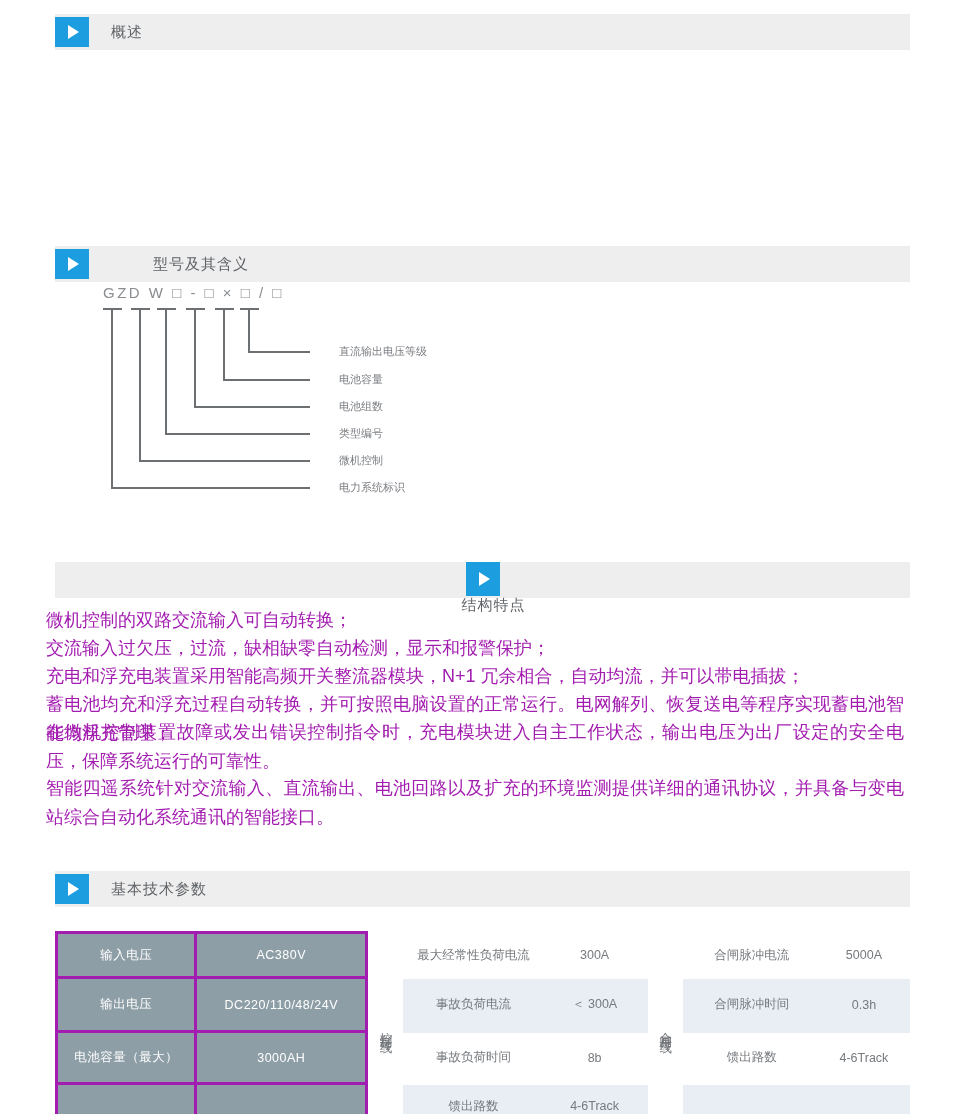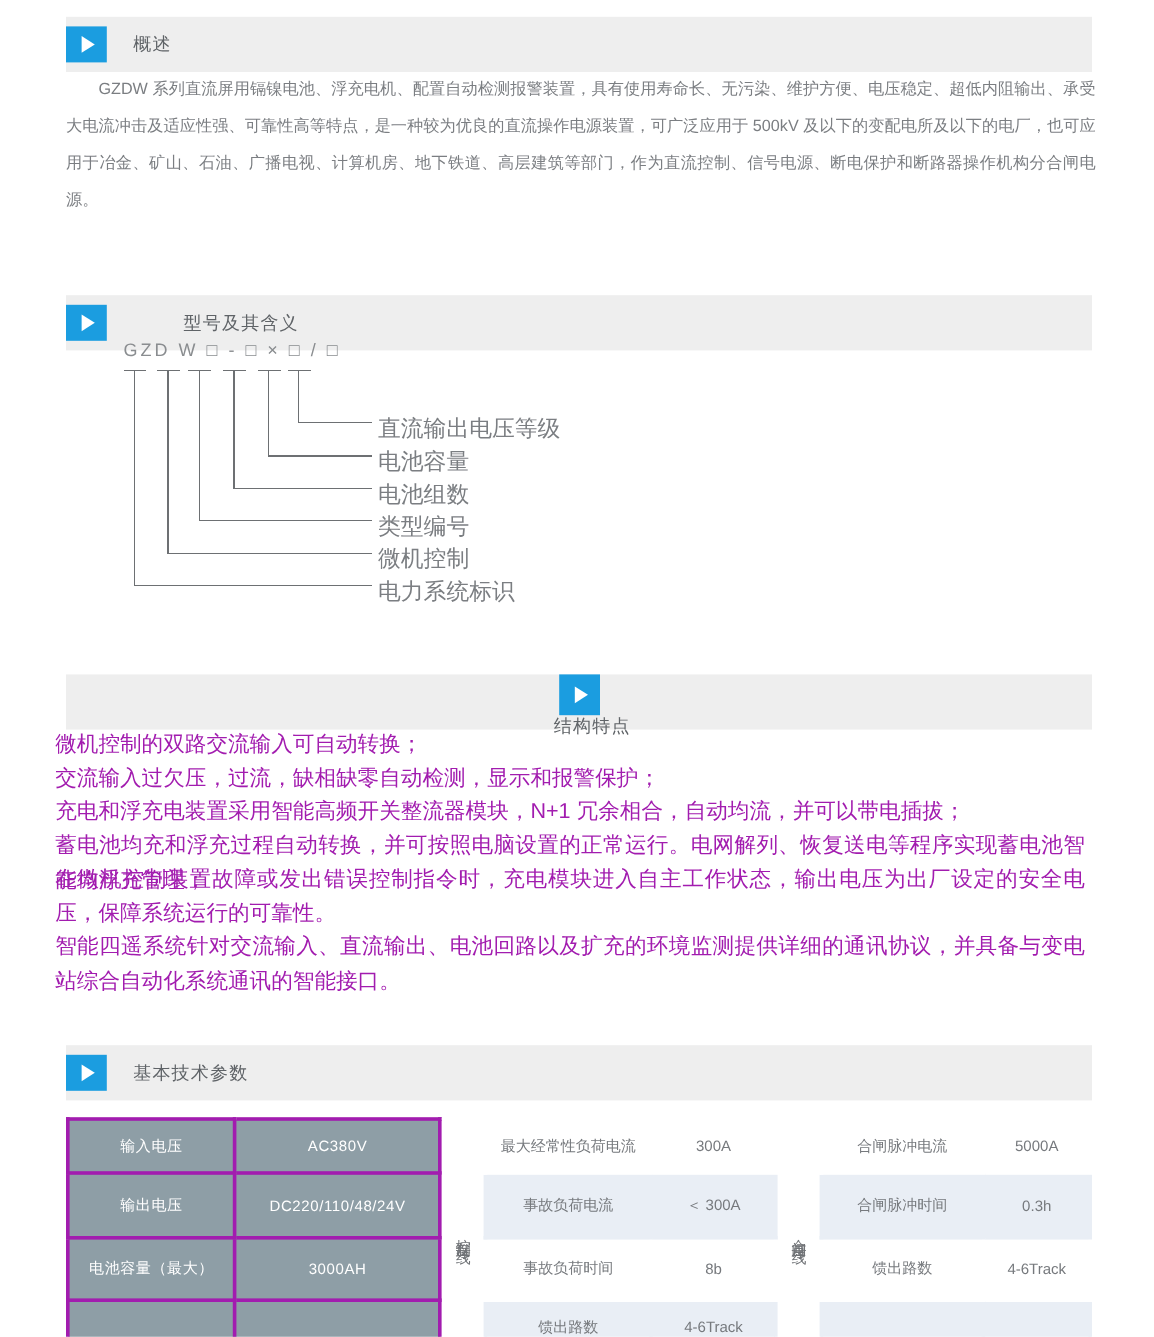--- a/index.html
+++ b/index.html
@@ -10,21 +10,21 @@
     font-family:"Liberation Sans","DejaVu Sans",sans-serif;
     color:#6f7276;
     -webkit-font-smoothing:antialiased;
     overflow:hidden;
   }
   .page { position:relative; width:962px; height:1114px; }
 
   
   .sec-head {
     position:absolute;
-    left:55px; width:855px; height:46px;
+    left:55px; width:855px; height:36px;
     background:#eeeeee;
     display:flex; align-items:center;
   }
   .sec-icon {
     width:34px; height:30px;
     background:#1b9de0;
     flex:0 0 34px;
     display:flex; align-items:center; justify-content:center;
   }
   .sec-icon .tri {
@@ -68,23 +68,24 @@
     position:absolute;
     left:103px; top:284px;
     font-size:15px;
     color:#8a8d90;
     letter-spacing:2.5px;
     white-space:nowrap;
     font-family:"Liberation Sans","DejaVu Sans",sans-serif;
   }
   .lead-label {
     position:absolute;
-    font-size:19px;
+    font-size:11px;
     color:#7b7e82;
     white-space:nowrap;
+    margin-left:24px;
   }
 
   
   .tbl {
     position:absolute;
     left:55px; top:931px;
     width:855px;
     border-collapse:collapse;
     font-size:12.5px;
     table-layout:fixed;
@@ -127,21 +128,20 @@
 
 <div class="page">
 
   <div class="sec-head" style="top:14px;">
     <span class="sec-icon">
         <i class="tri"></i>
       </span>
     <span class="sec-title">概述</span>
   </div>
 
-  <div class="para indent" style="top:58px;">GZDW 系列直流屏用镉镍电池、浮充电机、配置自动检测报警装置，具有使用寿命长、无污染、维护方便、电压稳定、超低内阻输出、承受大电流冲击及适应性强、可靠性高等特点，是一种较为优良的直流操作电源装置，可广泛应用于 500kV 及以下的变配电所及以下的电厂，也可应用于冶金、矿山、石油、广播电视、计算机房、地下铁道、高层建筑等部门，作为直流控制、信号电源、断电保护和断路器操作机构分合闸电源。</div>
 
   <div class="sec-head" style="top:246px;gap:42px;">
     <span class="sec-icon">
         <i class="tri"></i>
       </span>
     <span class="sec-title">型号及其含义</span>
   </div>
 
   <div class="model-code">GZD W □ - □ × □ / □</div>
 

